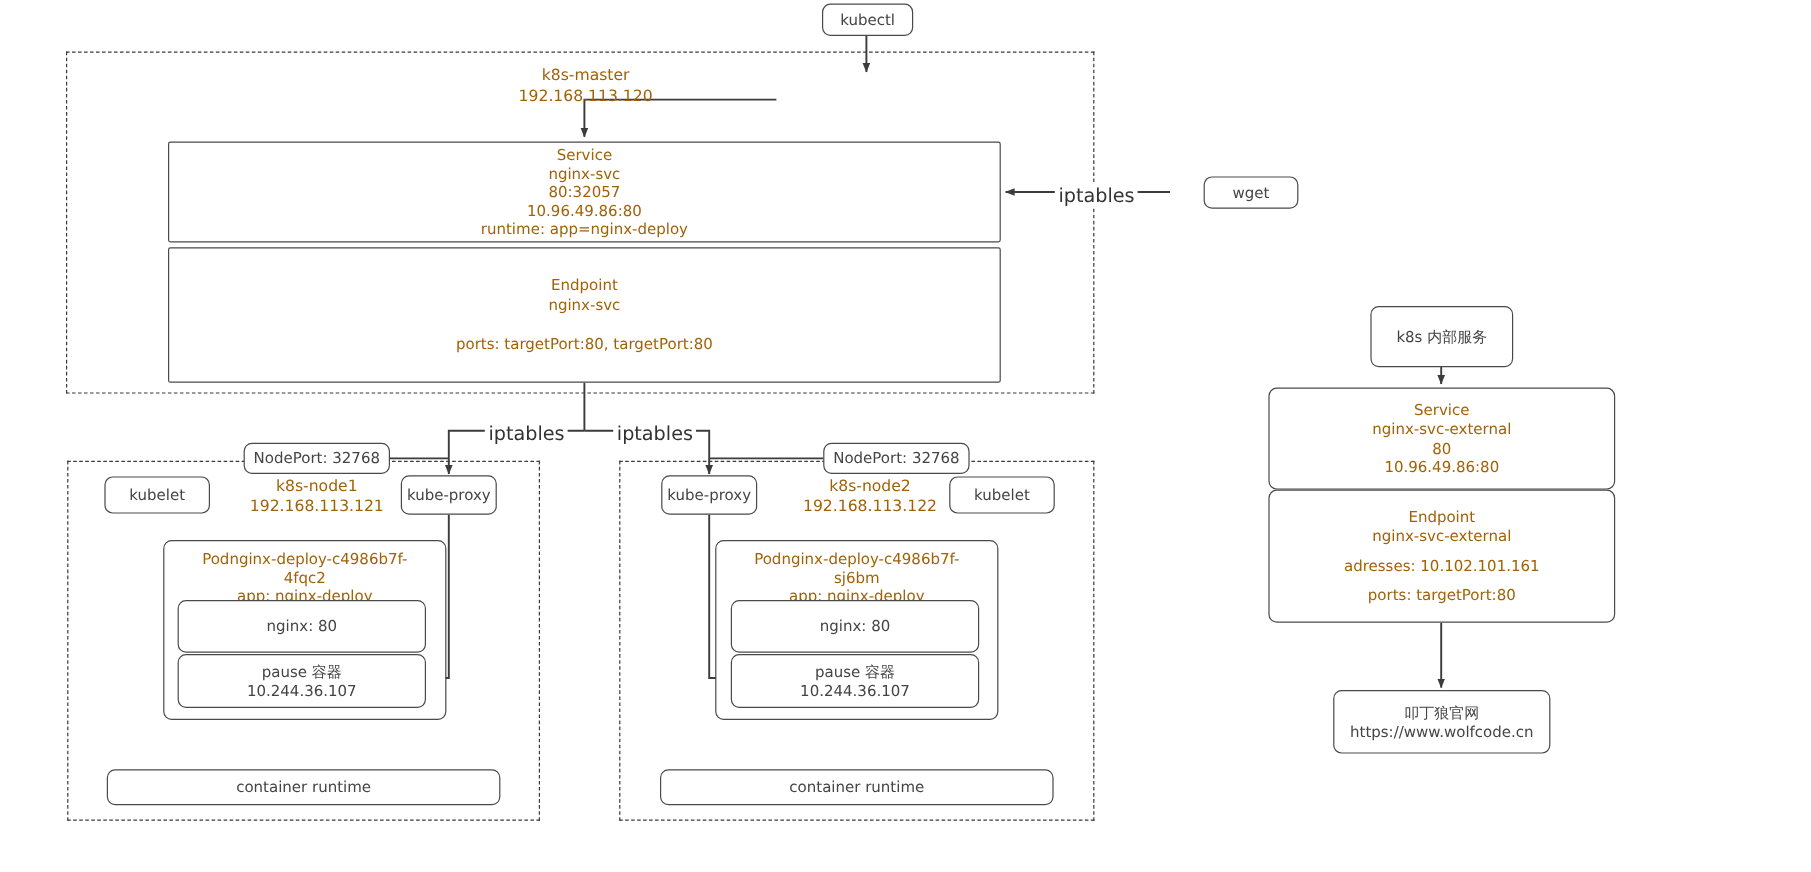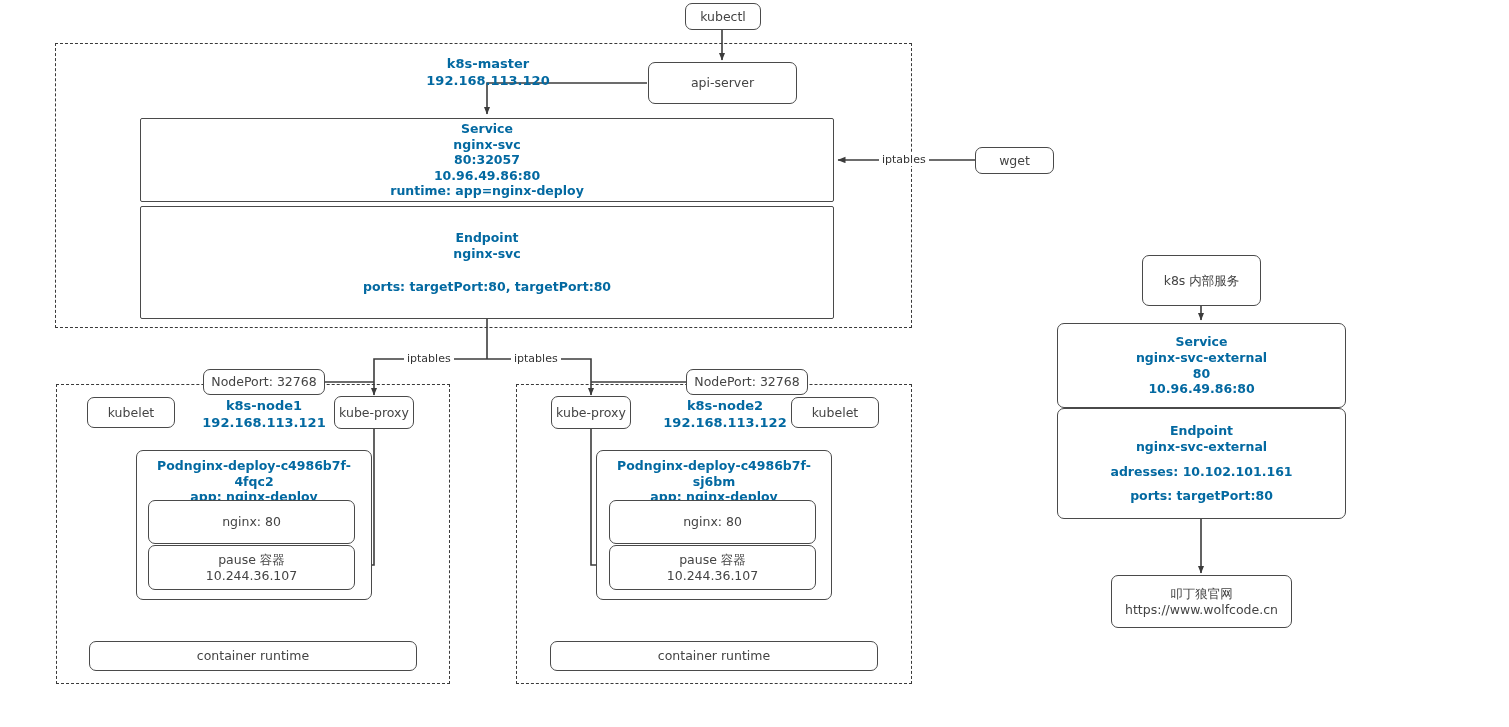--- a/index.html
+++ b/index.html
@@ -9,25 +9,25 @@
   svg.lines{position:absolute;left:0;top:0;width:1509px;height:727px;pointer-events:none;}
 
   .region{position:absolute;border:1.4px dashed #3a3a3a;box-sizing:border-box;}
 
   .box{position:absolute;box-sizing:border-box;border:1.6px solid #4a4a4a;background:#fff;
        display:flex;flex-direction:column;align-items:center;justify-content:center;
        text-align:center;line-height:1.25;}
   .box.r{border-radius:7px;}
   .box.sq{border-radius:2px;}
   .lbl{position:absolute;text-align:center;line-height:1.3;}
-  .bold{font-weight:bold;color:#0369a1;}
+  .bold{font-weight:normal;color:#a16207;}
   .t13{font-size:13px;}
   .t12{font-size:12.5px;}
   .grey{color:#444;font-weight:normal;}
-  .edgelabel{position:absolute;font-size:11px;color:#333;background:#fff;padding:0 3px;white-space:nowrap;}
+  .edgelabel{position:absolute;font-size:16px;color:#333;background:#fff;padding:0 3px;white-space:nowrap;}
   .spacer{height:9px;}
 </style>
 </head>
 <body>
 
 <div class="canvas">
 
   <div class="region" style="left:55px;top:43px;width:857px;height:285px;"></div>
   <div class="region" style="left:56px;top:384px;width:394px;height:300px;"></div>
   <div class="region" style="left:516px;top:384px;width:396px;height:300px;"></div>
@@ -68,42 +68,39 @@
 
   <div class="box r t12 grey" style="left:685px;top:3px;width:76px;height:27px;">
     <span>kubectl</span>
   </div>
 
   <div class="lbl bold t13" style="left:388px;top:56px;width:200px;">
     <div>k8s-master</div>
     <div>192.168.113.120</div>
   </div>
 
-  <div class="box r t12 grey" style="left:648px;top:62px;width:149px;height:42px;">
-    <span>api-server</span>
-  </div>
 
   <div class="box sq" style="left:140px;top:118px;width:694px;height:84px;">
     <div class="bold t12">Service</div>
     <div class="bold t12">nginx-svc</div>
     <div class="bold t12">80:32057</div>
     <div class="bold t12">10.96.49.86:80</div>
     <div class="bold t12">runtime: app=nginx-deploy</div>
   </div>
 
   <div class="box sq" style="left:140px;top:206px;width:694px;height:113px;">
     <div class="bold t12">Endpoint</div>
     <div class="bold t12">nginx-svc</div>
     <div class="spacer"></div>
     <div class="spacer"></div>
     <div class="bold t12">ports: targetPort:80, targetPort:80</div>
   </div>
 
   <div class="edgelabel" style="left:879px;top:153px;">iptables</div>
-  <div class="box r t12 grey" style="left:975px;top:147px;width:79px;height:27px;">
+  <div class="box r t12 grey" style="left:1003px;top:147px;width:79px;height:27px;">
     <span>wget</span>
   </div>
 
   <div class="edgelabel" style="left:404px;top:352px;">iptables</div>
   <div class="edgelabel" style="left:511px;top:352px;">iptables</div>
 
   <div class="box r t12 grey" style="left:203px;top:369px;width:122px;height:26px;">
     <span>NodePort: 32768</span>
   </div>
   <div class="lbl bold t13" style="left:164px;top:398px;width:200px;">

